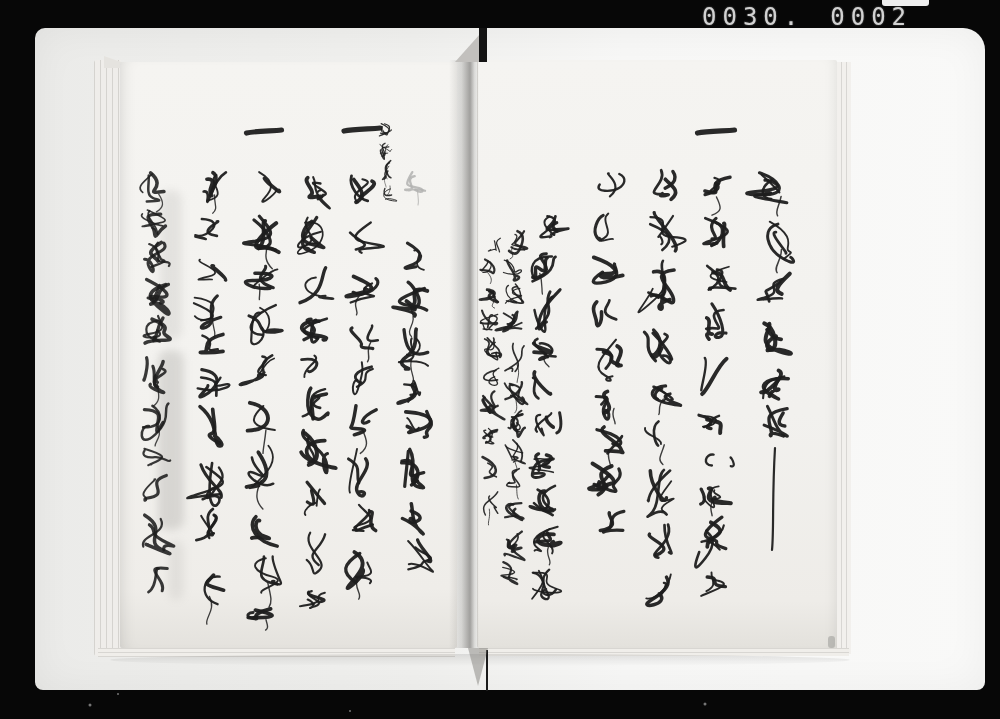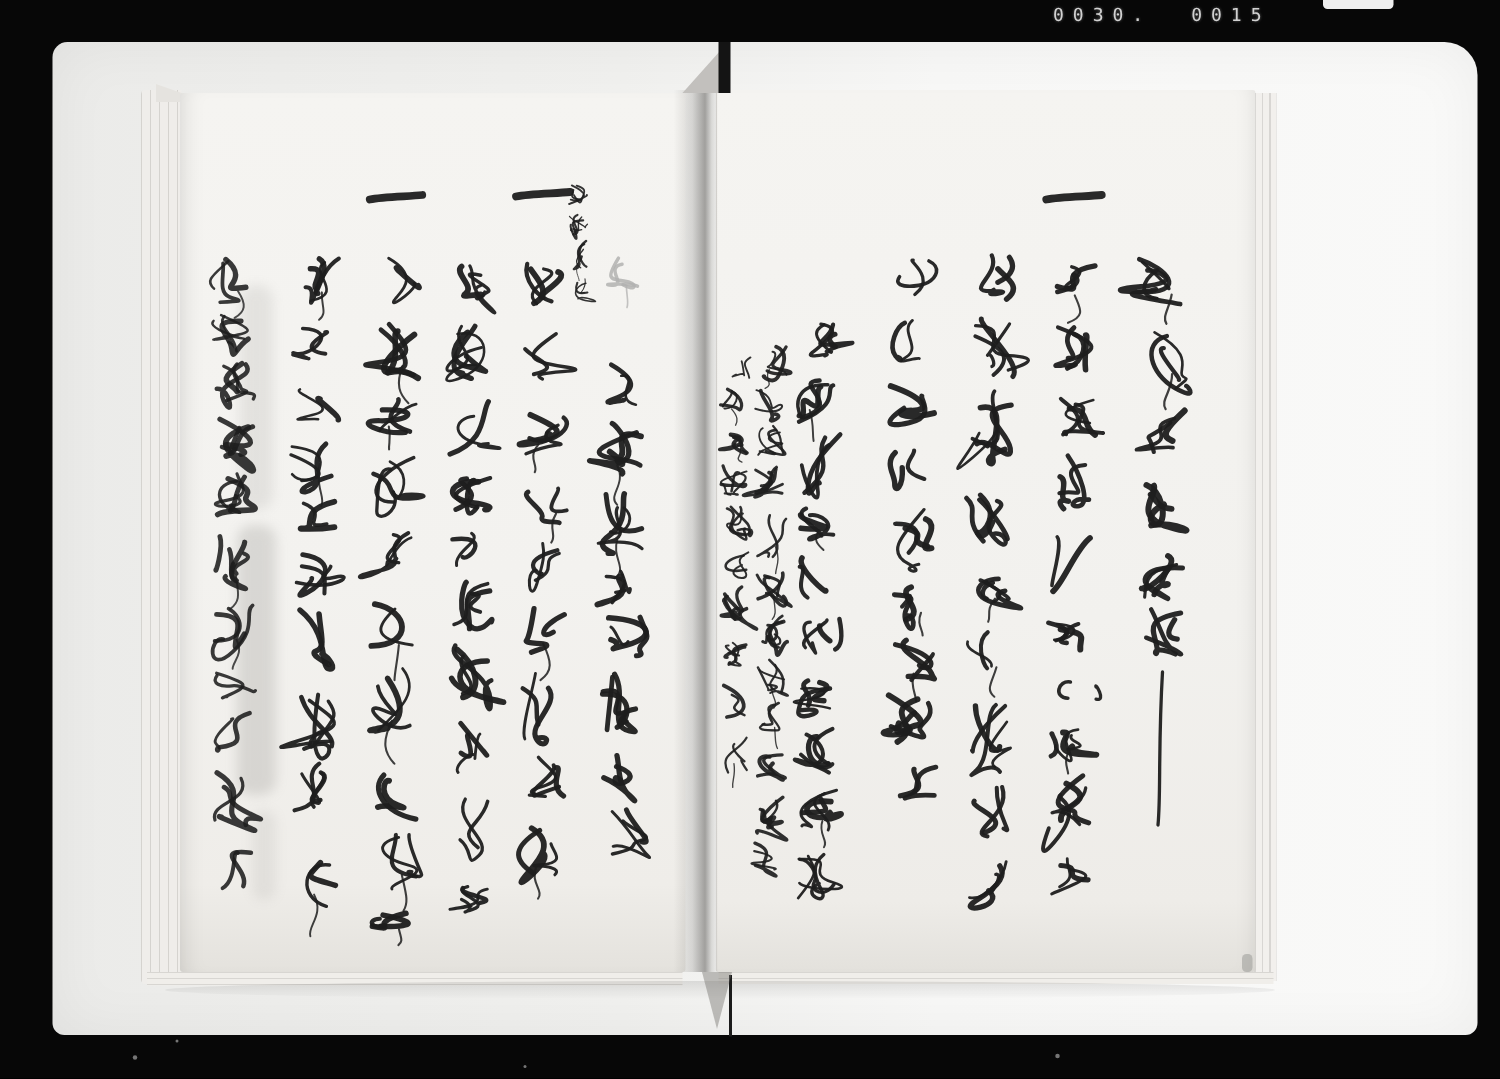--- a/index.html
+++ b/index.html
@@ -1,20 +1,20 @@
 <!DOCTYPE html>
 <html style="--frame: #070707; --counter: #d2d2d2;"><head>
 <meta charset="utf-8">
 <style>
   html,body{margin:0;padding:0;background:#000;}
   .frame{position:relative;width:1000px;height:719px;overflow:hidden;
          background:var(--frame,#070707);font-family:"DejaVu Sans Mono",monospace;}
   
   .counter{position:absolute;left:702px;top:3px;display:flex;gap:26px;
-           font-size:12px;letter-spacing:6px;color:var(--counter,#d2d2d2);
+           font-size:24px;letter-spacing:6px;color:var(--counter,#d2d2d2);
            text-shadow:0 0 2px rgba(255,255,255,.4);filter:blur(.3px);}
   .film-tab{position:absolute;left:882px;top:0;width:47px;height:6px;
             background:#eeeeee;border-radius:0 0 3px 3px;}
   
   .photo{position:absolute;left:35px;top:28px;width:950px;height:662px;
          border-radius:10px 22px 8px 8px;
          background:linear-gradient(90deg,#ebebe9 0%,#f0f0ee 40%,#f7f7f6 62%,#f9f9f8 100%);
          box-shadow:inset 0 0 40px rgba(0,0,0,.05);}
   
   .page{position:absolute;border-radius:2px;}
@@ -55,21 +55,21 @@
   .smudge{position:absolute;background:#8f8d89;filter:blur(4px);border-radius:10px;}
   .callig{position:absolute;left:0;top:0;pointer-events:none;}
 </style>
 </head>
 <body>
 
 <div class="frame">
 
   <div class="counter">
     <span>0030.</span>
-    <span>0015</span>
+    <span>0002</span>
   </div>
   <div class="film-tab"></div>
 
   <div class="photo"></div>
 
   <div>
     <div class="stack-left"></div>
     <div class="stack-right"></div>
     <div class="corner-peek"></div>
     <div class="page page-left"></div>

